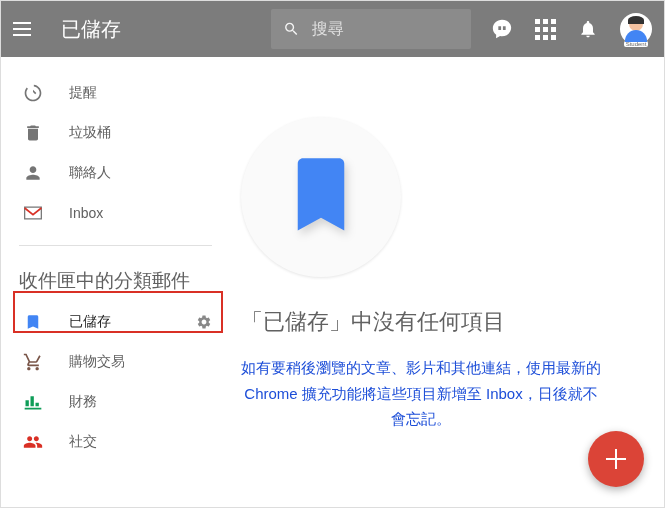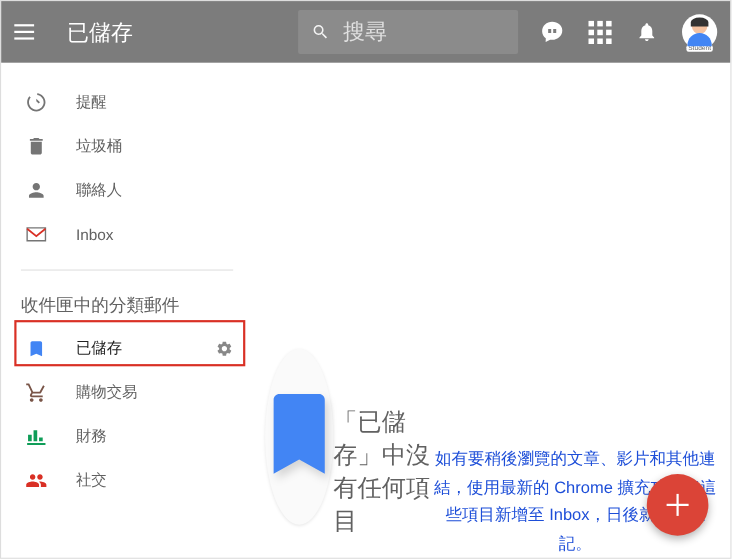--- a/index.html
+++ b/index.html
@@ -4,21 +4,21 @@
 <style>
 *{margin:0;padding:0;box-sizing:border-box;font-family:Arial,"Microsoft JhengHei",sans-serif}
 body{width:665px;height:508px;overflow:hidden;border:1px solid #ddd;background:#fff;position:relative}
 .header{height:56px;background:#7c7c7c;display:flex;align-items:center;padding:0 12px;color:#fff}
 .header .menu-btn{width:24px;display:flex;flex-direction:column;gap:4px;cursor:pointer;margin-right:24px}
 .header .menu-btn span{height:2px;background:#fff;width:18px}
 .header .title{font-size:20px;font-weight:400;flex:0 0 auto}
 .header .spacer{flex:1}
 .search-box{display:flex;align-items:center;background:rgba(255,255,255,0.12);height:40px;border-radius:2px;padding:0 12px;width:200px;margin-right:20px}
 .search-box svg{fill:#fff;opacity:0.9;margin-right:12px}
-.search-box input{background:transparent;border:none;outline:none;color:#0f172a;font-size:20px;width:100%}
+.search-box input{background:transparent;border:none;outline:none;color:#0f172a;font-size:16px;width:100%}
 .search-box input::placeholder{color:#e0e0e0}
 .header-icons{display:flex;align-items:center;gap:22px}
 .header-icons>*{cursor:pointer;display:flex;align-items:center;justify-content:center}
 .header-icons svg{fill:#fff}
 .apps-grid{display:grid;grid-template-columns:repeat(3,5px);grid-template-rows:repeat(3,5px);gap:3px}
 .apps-grid span{background:#fff;width:5px;height:5px}
 .avatar{width:32px;height:32px;border-radius:50%;background:#fff;display:flex;align-items:center;justify-content:center;position:relative}
 .avatar::before{content:"";position:absolute;top:4px;width:14px;height:14px;border-radius:50%;background:#f4c2a1}
 .avatar::after{content:"";position:absolute;bottom:3px;width:22px;height:12px;border-radius:12px 12px 0 0;background:#4285f4}
 .avatar .hair{position:absolute;top:3px;width:16px;height:8px;border-radius:50% 50% 0 0;background:#333;z-index:1}
@@ -26,22 +26,22 @@
 .body{display:flex;height:calc(100% - 56px)}
 .sidebar{width:230px;padding-top:16px;border-right:1px solid transparent;overflow-y:auto}
 .side-item{height:40px;display:flex;align-items:center;padding-left:20px;cursor:pointer;color:#616161;font-size:14px;position:relative}
 .side-item .ico{width:24px;margin-right:24px;display:flex;align-items:center;justify-content:center}
 .side-item svg{fill:#757575}
 .side-item.selected{color:#222}
 .side-item .gear{position:absolute;right:18px;display:flex}
 .side-item .gear svg{fill:#888;width:16px;height:16px}
 .highlight-box{position:absolute;border:2px solid #d93025;pointer-events:none;left:12px;top:234px;width:210px;height:42px}
 .divider{height:1px;background:#e0e0e0;margin:12px 18px}
-.section-label{padding:10px 18px 8px;color:#616161;font-size:16px}
-.main{flex:1;display:flex;flex-direction:row;align-items:flex-end;padding-top:60px;padding-left:10px;padding-right:10px;color:#616161}
+.section-label{padding:10px 18px 8px;color:#616161;font-size:19px}
+.main{flex:1;display:flex;flex-direction:column;align-items:flex-start;padding-top:60px;padding-left:10px;padding-right:10px;color:#616161}
 .big-circle{width:160px;height:160px;border-radius:50%;background:#fafafa;box-shadow:0 1px 3px rgba(0,0,0,0.1);display:flex;align-items:center;justify-content:center;margin-bottom:30px}
 .big-circle svg{filter:drop-shadow(3px 5px 4px rgba(0,0,0,0.15))}
 .empty-title{font-size:22px;color:#616161;margin-bottom:18px;font-weight:400}
 .empty-sub{font-size:15px;color:#1d4ed8;line-height:1.7;text-align:center;max-width:360px}
 .fab{position:absolute;right:20px;bottom:20px;width:56px;height:56px;border-radius:50%;background:#db4437;display:flex;align-items:center;justify-content:center;box-shadow:0 3px 8px rgba(0,0,0,0.3);cursor:pointer}
 .fab::before,.fab::after{content:"";position:absolute;background:#fff}
 .fab::before{width:20px;height:2px}
 .fab::after{width:2px;height:20px}
 </style>
 </head>

